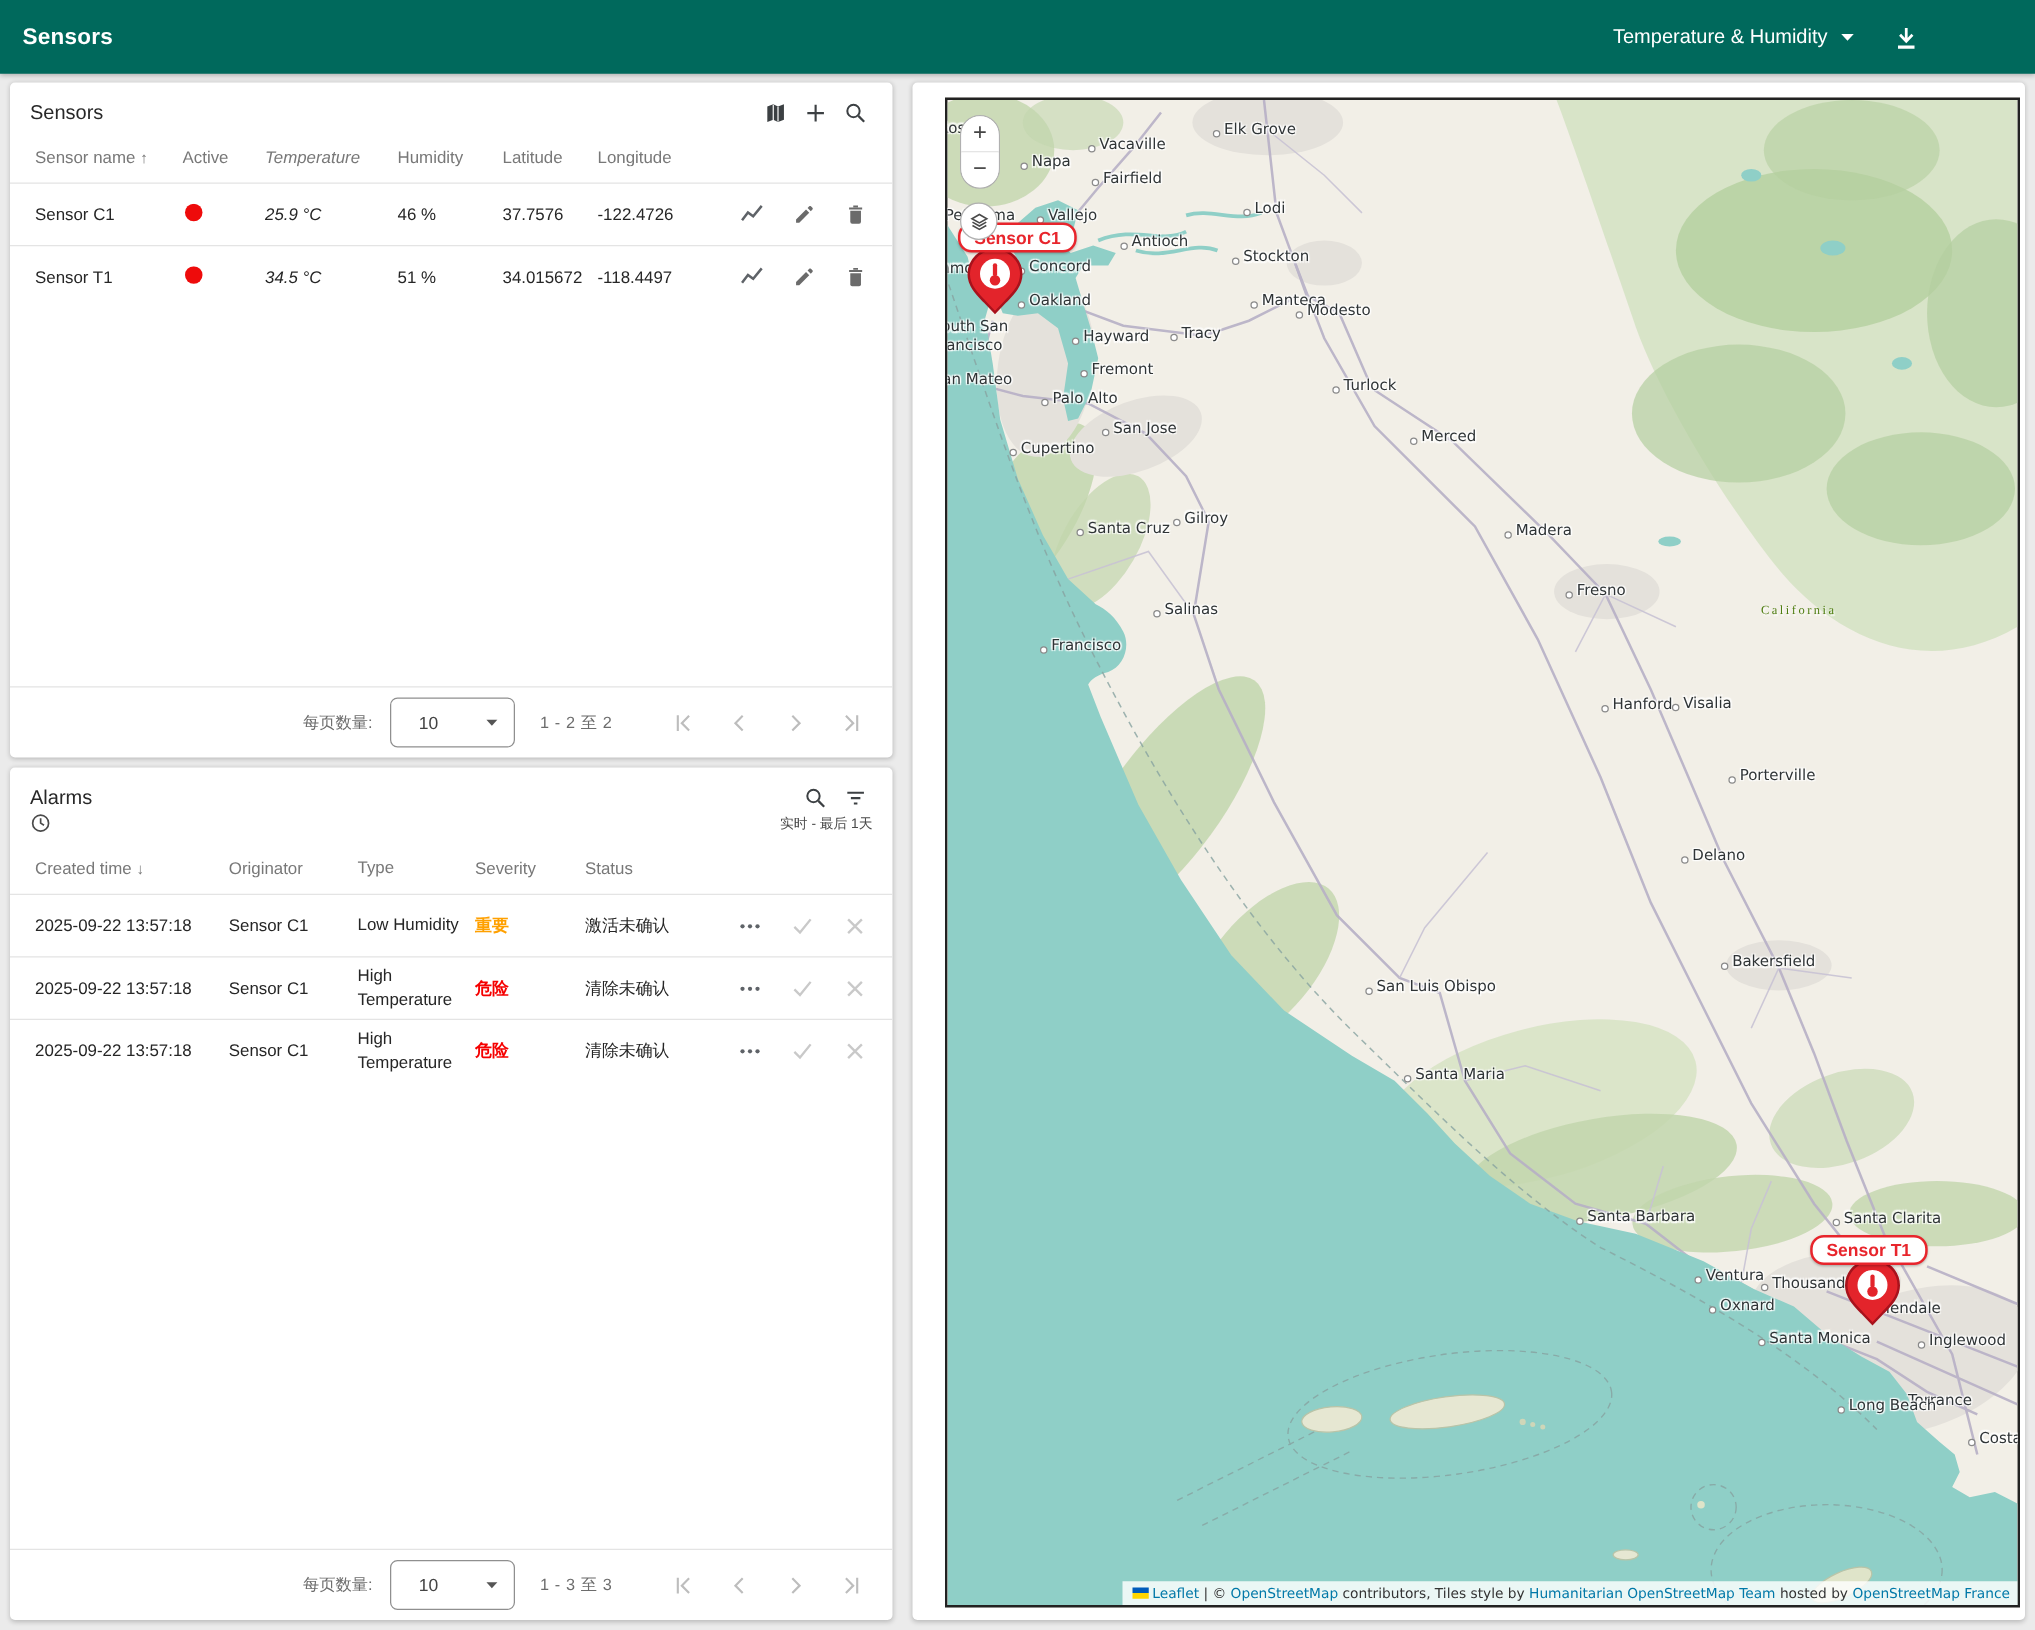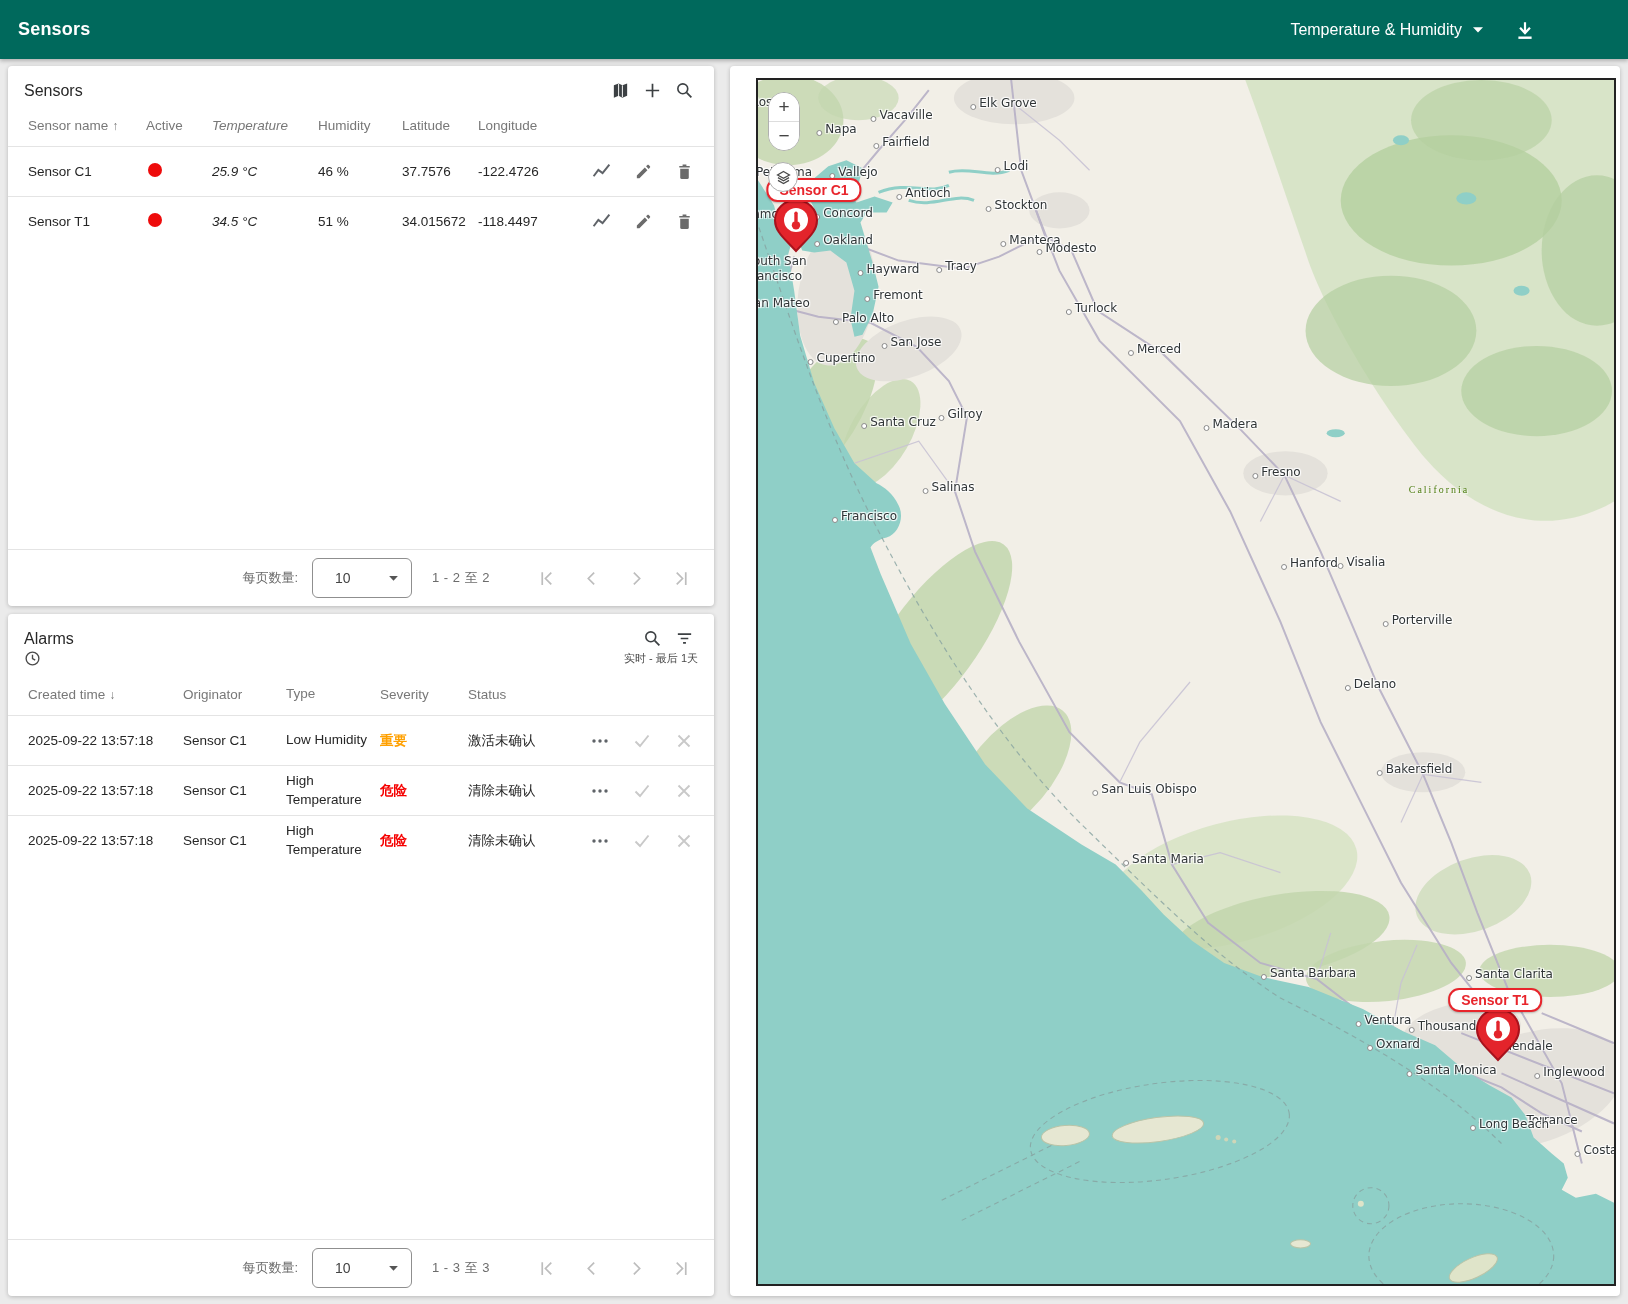--- a/index.html
+++ b/index.html
@@ -545,14 +545,17 @@
       <button>−</button>
     </div>
     <button class="layersbtn">
       <svg width="17" height="17" viewBox="0 0 20 20">
         <path d="M10 3 L17 7 L10 11 L3 7 Z" stroke="#4a4a4a" stroke-width="1.5" fill="none"></path>
         <path d="M3.5 10.2 L10 13.9 L16.5 10.2" stroke="#4a4a4a" stroke-width="1.5" fill="none"></path>
         <path d="M3.5 13.4 L10 17.1 L16.5 13.4" stroke="#4a4a4a" stroke-width="1.5" fill="none"></path>
         </svg>
     </button>
 
+    <div class="attr">
+      <span class="flag"></span><a href="#">Leaflet</a><span> | © </span><a href="#">OpenStreetMap</a><span> contributors, Tiles style by </span><a href="#">Humanitarian OpenStreetMap Team</a><span> hosted by </span><a href="#">OpenStreetMap France</a>
+    </div>
   </div>
 </section>
 
 </body></html>

